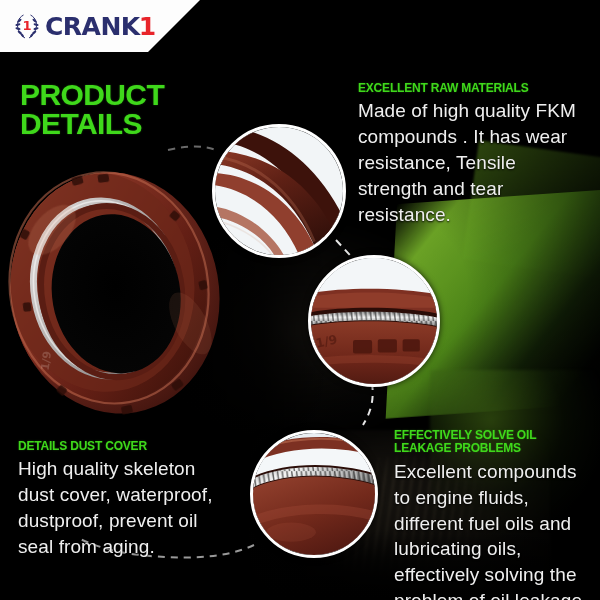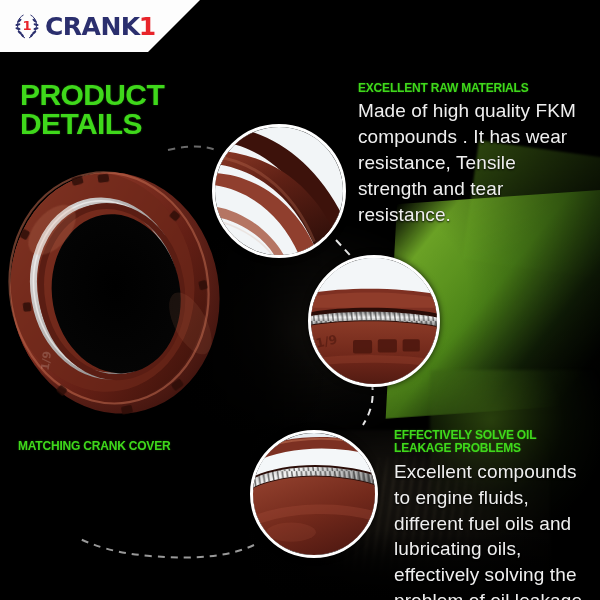--- a/index.html
+++ b/index.html
@@ -374,16 +374,17 @@
     <div class="blk-head">EXCELLENT RAW MATERIALS</div>
     <div class="blk-body">Made of high quality FKM compounds . It has wear resistance, Tensile strength and tear resistance.</div>
   </div>
 
   <div class="block" id="blk-leak">
     <div class="blk-head">EFFECTIVELY SOLVE OIL LEAKAGE PROBLEMS</div>
     <div class="blk-body">Excellent compounds to engine fluids, different fuel oils and lubricating oils, effectively solving the problem of oil leakage.</div>
   </div>
 
   <div class="block" id="blk-dust">
-    <div class="blk-head">MATCHING CRANK COVER</div>
+    <div class="blk-head">DETAILS DUST COVER</div>
+    <div class="blk-body">High quality skeleton dust cover, waterproof, dustproof, prevent oil seal from aging.</div>
   </div>
 
 </div>
 
 </body></html>

